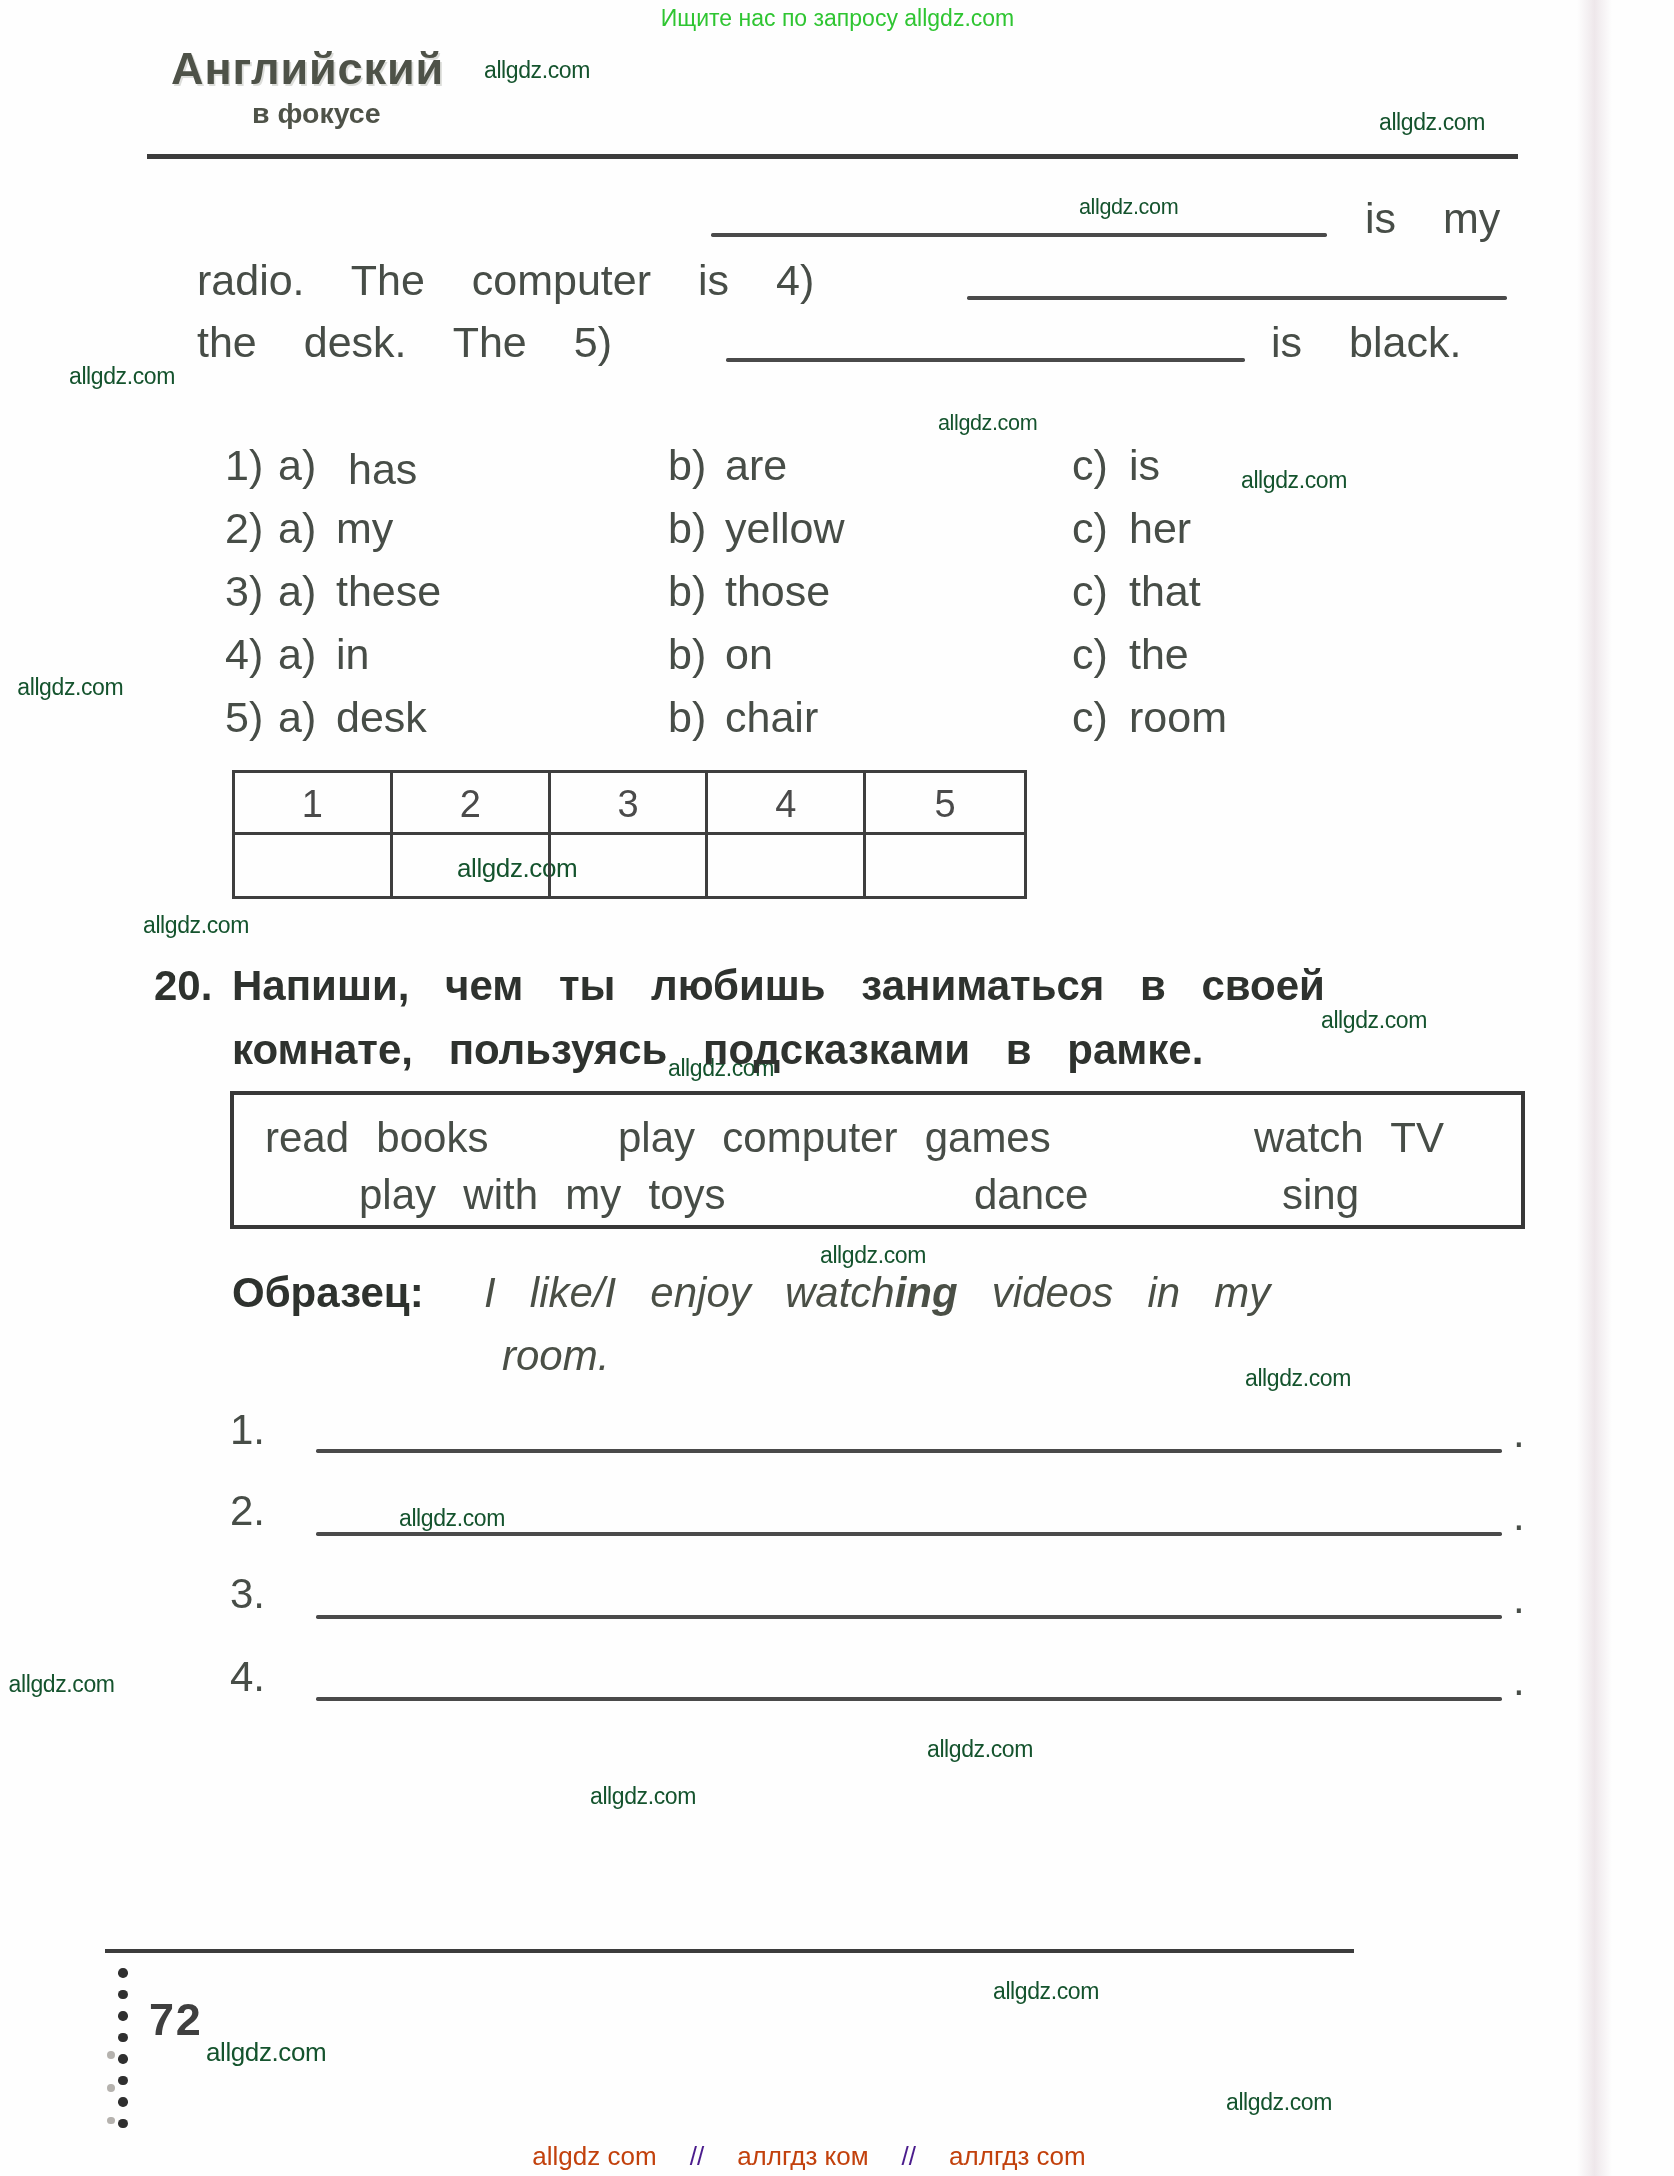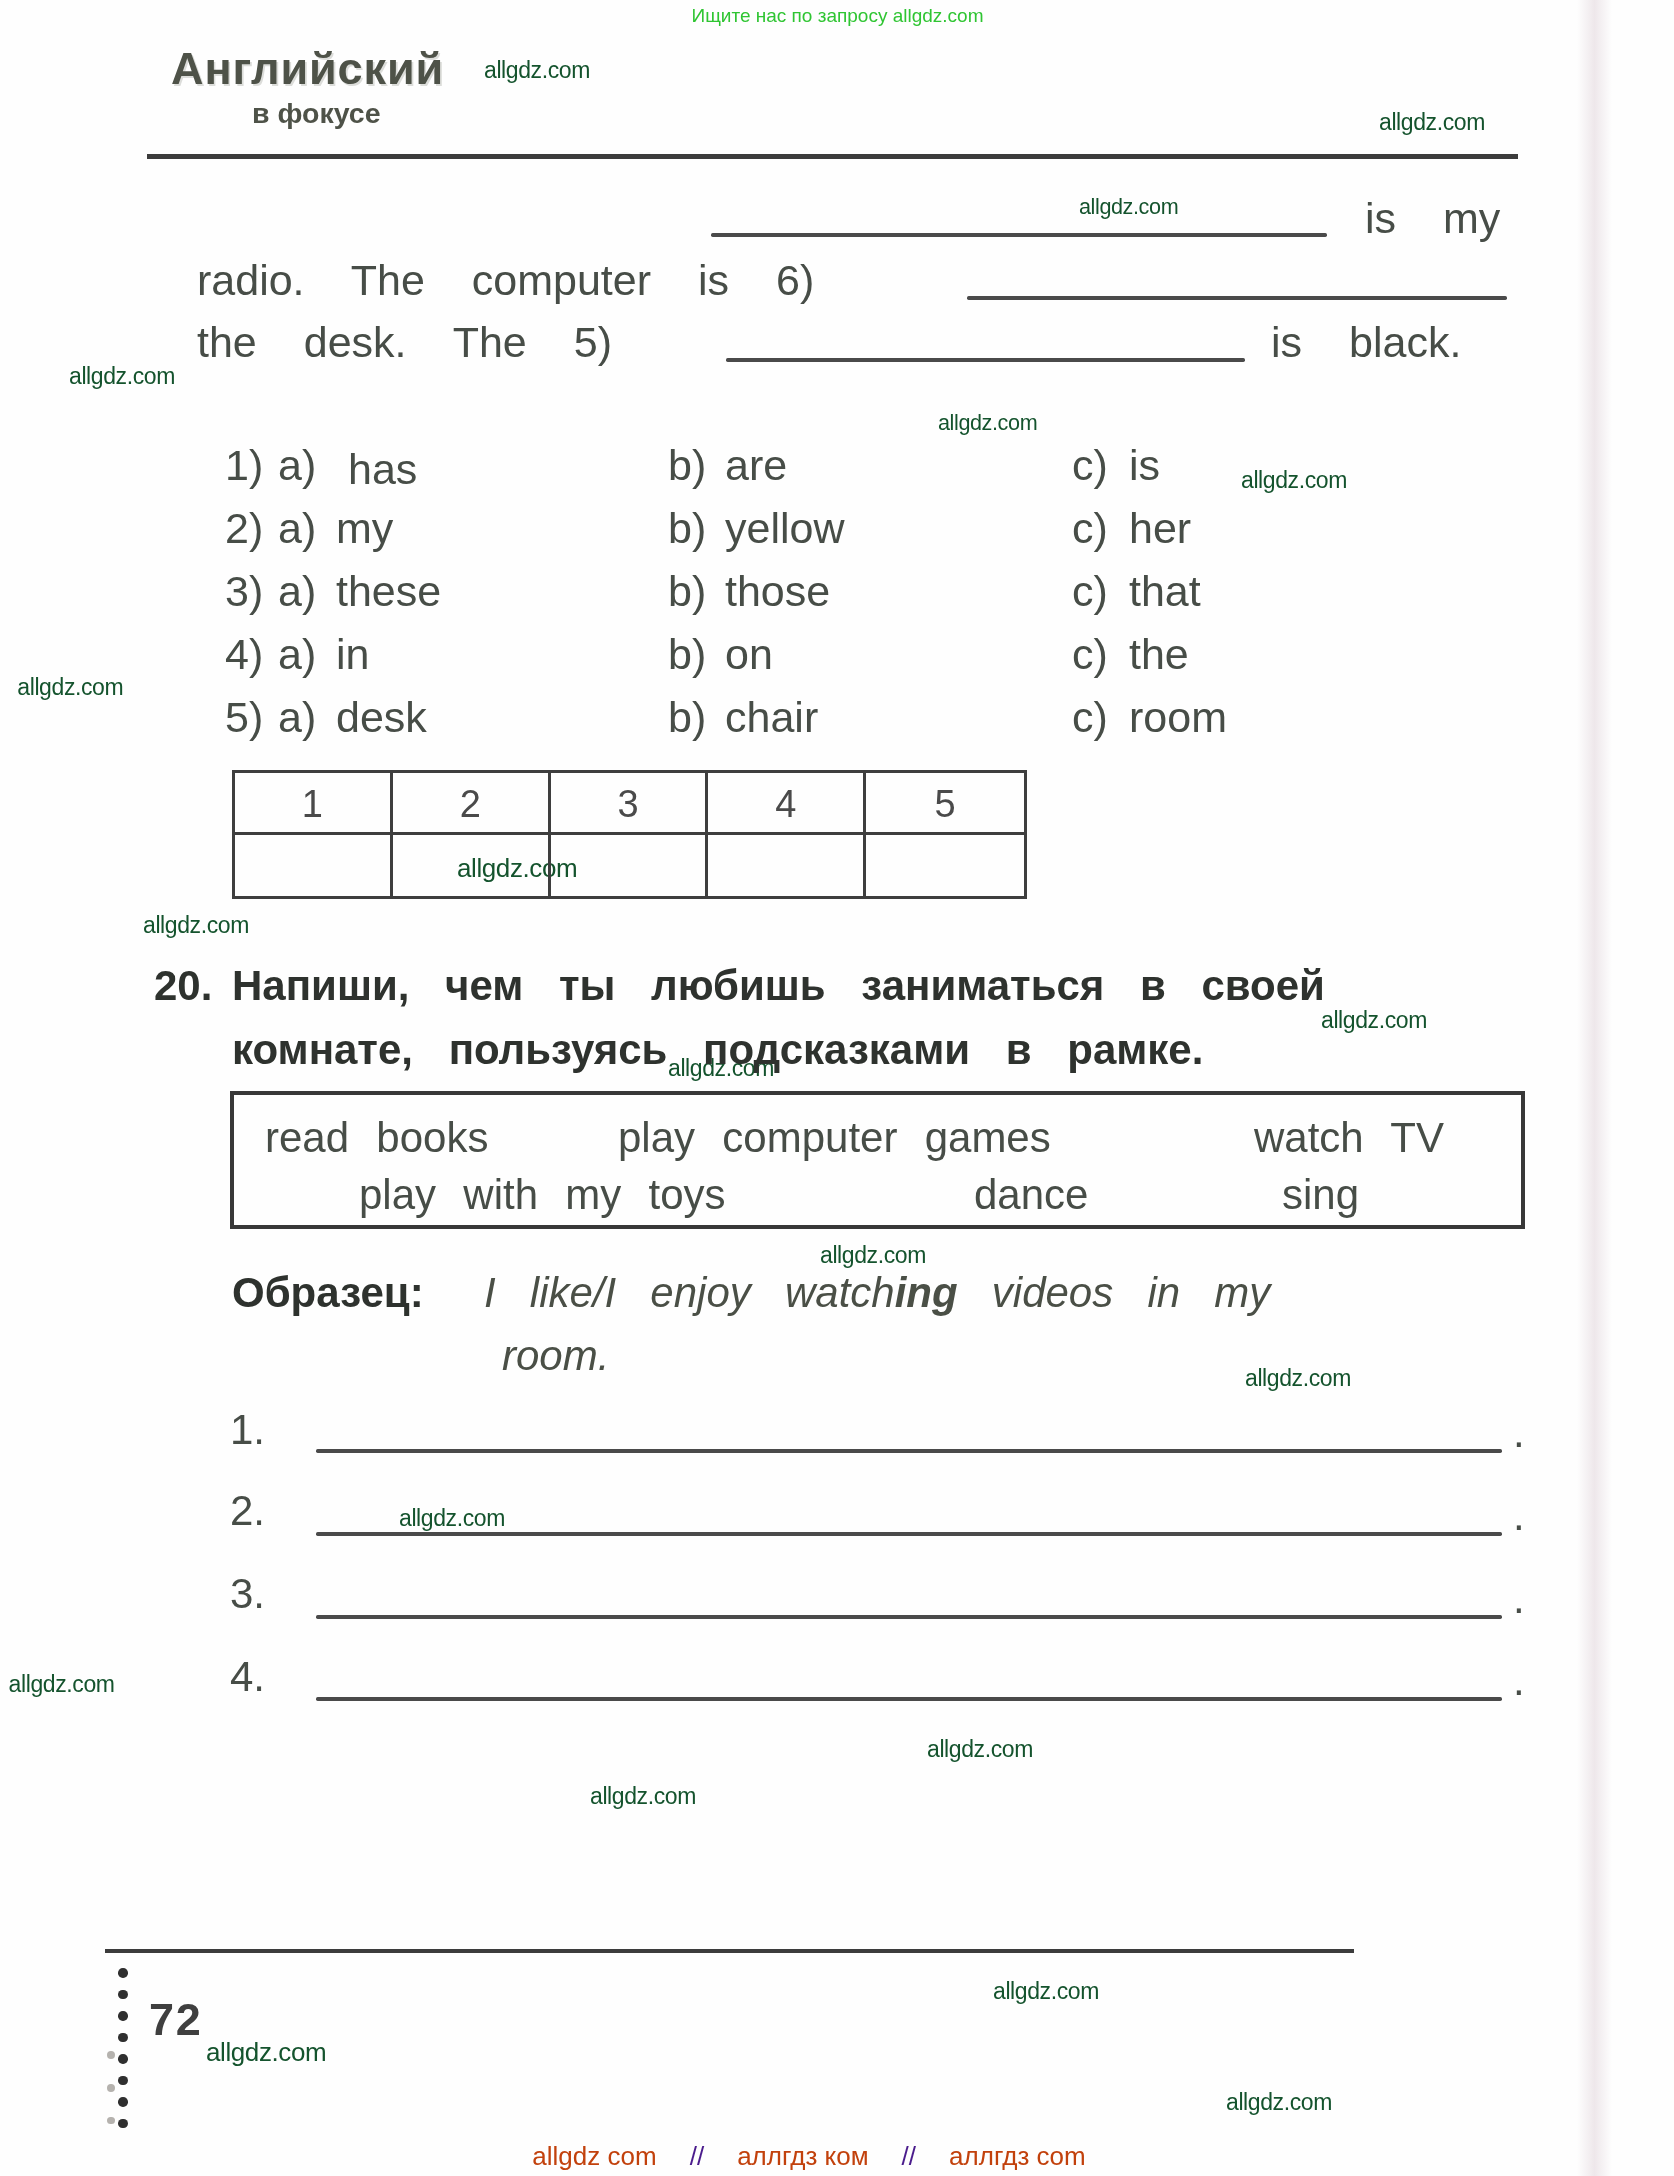--- a/index.html
+++ b/index.html
@@ -1,20 +1,20 @@
 <!DOCTYPE html>
 <html style="font-size:14px"><head>
 <meta charset="utf-8">
 <style>
   html,body{margin:0;padding:0;background:#888;}
   #page{position:relative;width:1675px;height:2176px;background:#fefefe;overflow:hidden;
         font-family:"Liberation Sans",sans-serif;color:#454b45;}
   .abs{position:absolute;}
   
-  .search-hint{top:5.2px;left:50%;transform:translateX(-50%);font-size:19px;color:#2fc532;white-space:nowrap;}
+  .search-hint{top:5.2px;left:50%;transform:translateX(-50%);font-size:23px;color:#2fc532;white-space:nowrap;}
   .logo-title{left:171px;top:43px;font-size:45px;font-weight:800;color:#4e5248;letter-spacing:0.9px;
               text-shadow:1.7px 1.7px 0 rgba(120,124,110,.25);}
   .logo-subtitle{left:252px;top:97px;font-size:28.5px;font-weight:800;color:#4e5248;}
   .rule{background:#3c3c3c;}
   
   .wm{font-size:23px;color:#14532d;letter-spacing:-0.4px;white-space:nowrap;}
   .wm.small{font-size:21.6px;}
   .wm.big{font-size:26px;}
   
   .btxt{font-size:43px;color:#474d47;white-space:nowrap;}
@@ -81,21 +81,21 @@
   <div class="abs wm" style="left:590px;top:1783px;">allgdz.com</div>
   <div class="abs wm" style="left:993px;top:1978px;">allgdz.com</div>
   <div class="abs wm big" style="left:206px;top:2037px;">allgdz.com</div>
   <div class="abs wm" style="left:1226px;top:2089px;">allgdz.com</div>
 
   <div class="abs rule" style="left:147px;top:154px;width:1371px;height:5.2px;"></div>
 
   <div class="abs blank" style="left:711px;top:233px;width:616px;"></div>
   <div class="abs btxt wsp" style="left:1365px;top:194px;">is my</div>
 
-  <div class="abs btxt wsp" style="left:197px;top:256px;">radio. The computer is 6)</div>
+  <div class="abs btxt wsp" style="left:197px;top:256px;">radio. The computer is 4)</div>
   <div class="abs blank" style="left:967px;top:296px;width:540px;"></div>
 
   <div class="abs btxt wsp" style="left:197px;top:318px;">the desk. The 5)</div>
   <div class="abs blank" style="left:726px;top:358px;width:519px;"></div>
   <div class="abs btxt wsp" style="left:1271px;top:318px;">is black.</div>
 
   <div>
     <div>
       <span class="abs opt" style="left:225px;top:441px;">1)</span>
       <span class="abs opt" style="left:278px;top:441px;">a)</span>

